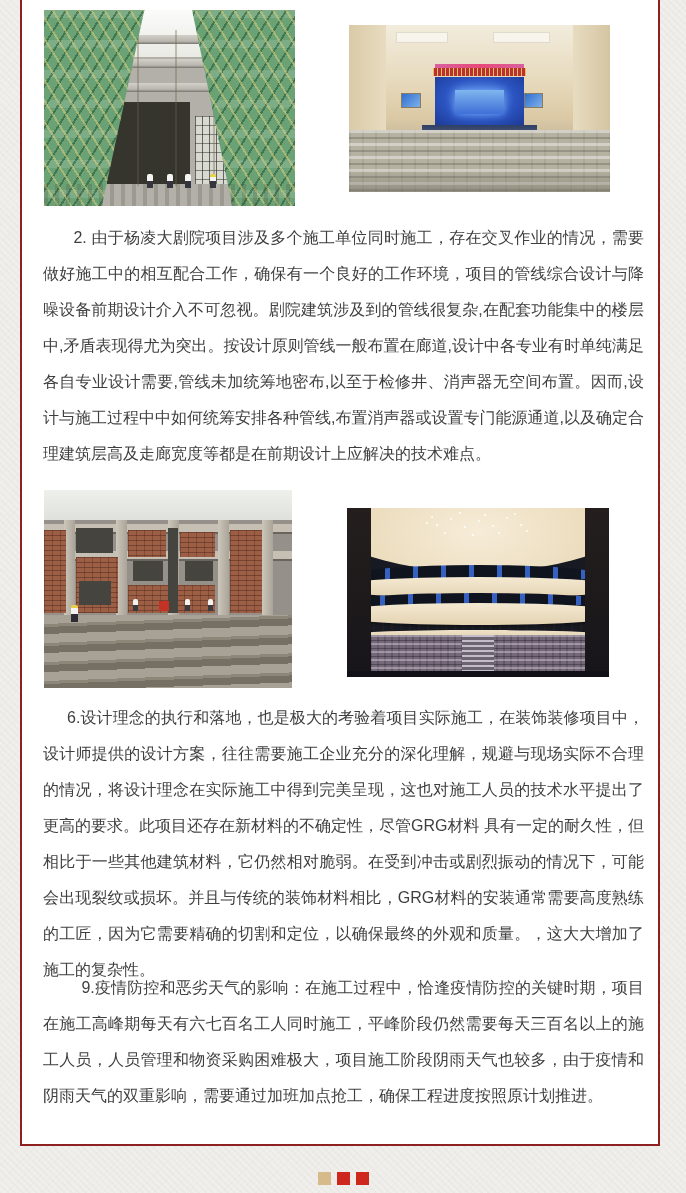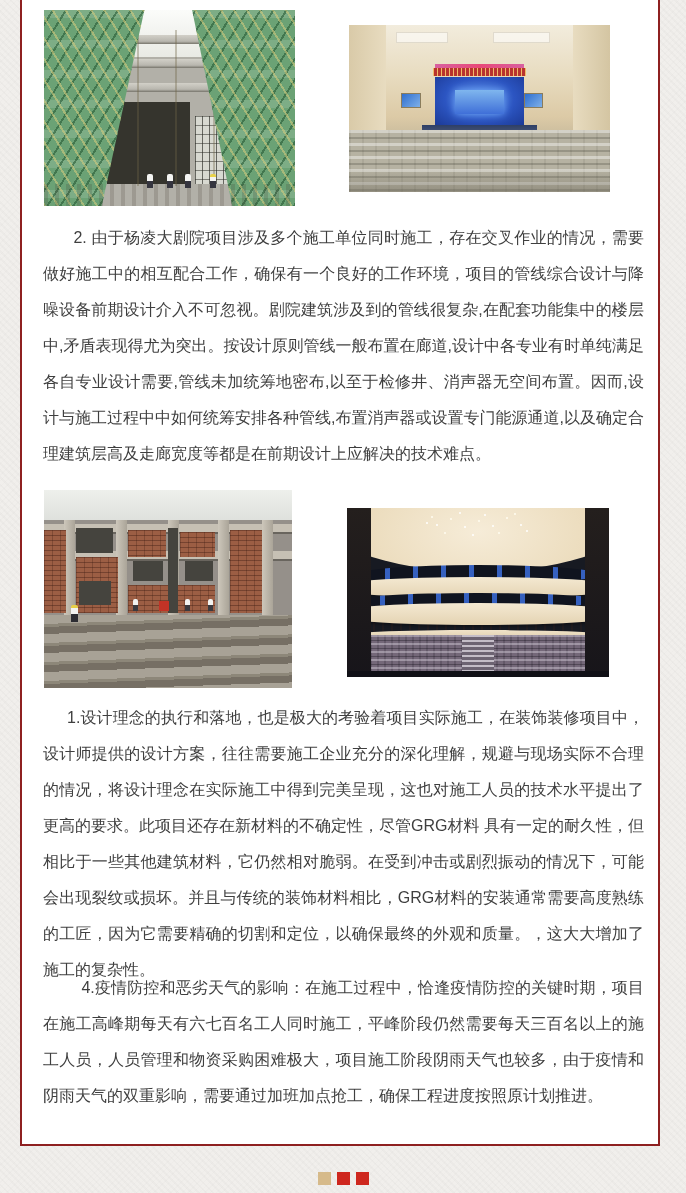--- a/index.html
+++ b/index.html
@@ -237,22 +237,22 @@
       <div class="p4-orange"></div>
       <div class="p4-ribbon r2"></div>
       <div class="p4-apron"></div>
       <div class="p4-seats"></div>
       <div class="p4-aisle"></div>
       <div class="p4-side left"></div>
       <div class="p4-side right"></div>
       <div class="p4-bottom"></div>
     </div>
 
-    <p class="para para-3">1.设计理念的执行和落地，也是极大的考验着项目实际施工，在装饰装修项目中，设计师提供的设计方案，往往需要施工企业充分的深化理解，规避与现场实际不合理的情况，将设计理念在实际施工中得到完美呈现，这也对施工人员的技术水平提出了更高的要求。此项目还存在新材料的不确定性，尽管GRG材料 具有一定的耐久性，但相比于一些其他建筑材料，它仍然相对脆弱。在受到冲击或剧烈振动的情况下，可能会出现裂纹或损坏。并且与传统的装饰材料相比，GRG材料的安装通常需要高度熟练的工匠，因为它需要精确的切割和定位，以确保最终的外观和质量。，这大大增加了施工的复杂性。</p>
-    <p class="para para-4">4.疫情防控和恶劣天气的影响：在施工过程中，恰逢疫情防控的关键时期，项目在施工高峰期每天有六七百名工人同时施工，平峰阶段仍然需要每天三百名以上的施工人员，人员管理和物资采购困难极大，项目施工阶段阴雨天气也较多，由于疫情和阴雨天气的双重影响，需要通过加班加点抢工，确保工程进度按照原计划推进。</p>
+    <p class="para para-3">6.设计理念的执行和落地，也是极大的考验着项目实际施工，在装饰装修项目中，设计师提供的设计方案，往往需要施工企业充分的深化理解，规避与现场实际不合理的情况，将设计理念在实际施工中得到完美呈现，这也对施工人员的技术水平提出了更高的要求。此项目还存在新材料的不确定性，尽管GRG材料 具有一定的耐久性，但相比于一些其他建筑材料，它仍然相对脆弱。在受到冲击或剧烈振动的情况下，可能会出现裂纹或损坏。并且与传统的装饰材料相比，GRG材料的安装通常需要高度熟练的工匠，因为它需要精确的切割和定位，以确保最终的外观和质量。，这大大增加了施工的复杂性。</p>
+    <p class="para para-4">9.疫情防控和恶劣天气的影响：在施工过程中，恰逢疫情防控的关键时期，项目在施工高峰期每天有六七百名工人同时施工，平峰阶段仍然需要每天三百名以上的施工人员，人员管理和物资采购困难极大，项目施工阶段阴雨天气也较多，由于疫情和阴雨天气的双重影响，需要通过加班加点抢工，确保工程进度按照原计划推进。</p>
 
   </div>
 </div>
 
 <div class="dots">
   <span class="dot" style="background:#d6ba8a"></span>
   <span class="dot" style="background:#ce271e"></span>
   <span class="dot" style="background:#ce271e"></span>
 </div>
 

